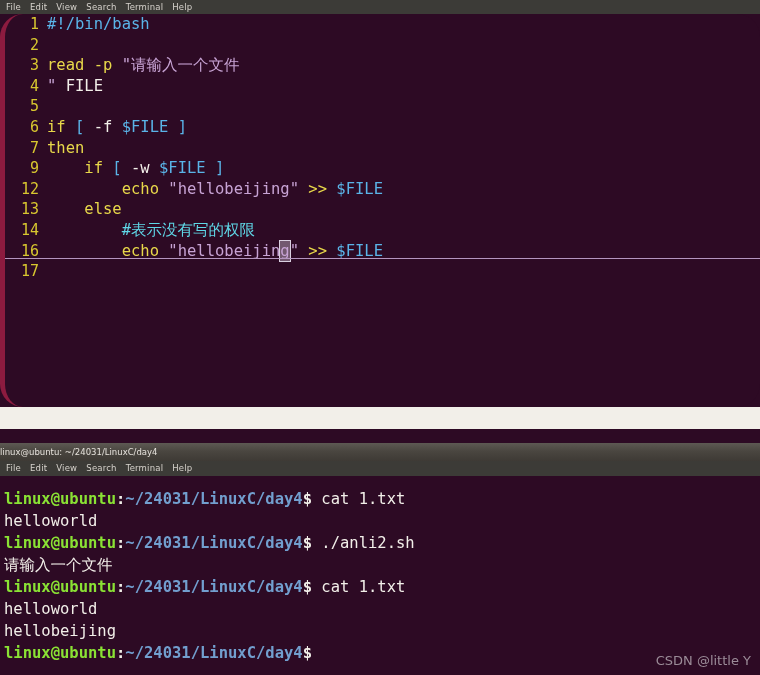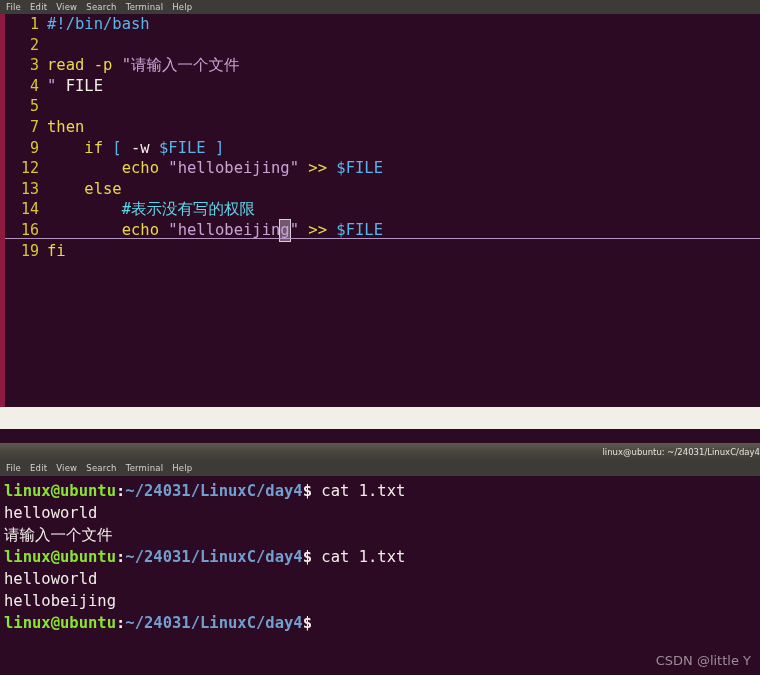--- a/index.html
+++ b/index.html
@@ -37,20 +37,21 @@
     line-height: 14px;
     letter-spacing: 0.2px;
   }
   .vim-body {
     position: relative;
     height: 393px;
     background: #2d0a24;
     border-left: 5px solid #8c1b3f;
     box-sizing: border-box;
     overflow: hidden;
+    border-radius: 23px;
   }
   .codeline {
     position: relative;
     height: 20.6px;
     line-height: 20.6px;
     white-space: pre;
     font-size: 15.5px;
     font-family: "DejaVu Sans Mono", "Liberation Mono", monospace;
   }
   .lnum {
@@ -112,21 +113,21 @@
   }
   .titlebar {
     height: 18px;
     background: linear-gradient(to bottom, #5d5953 0%, #4a4640 45%, #3e3a35 100%);
     position: relative;
   }
   .titlebar .title {
     position: absolute;
     left: 0; right: 0;
     top: 3px;
-    text-align: right;
+    text-align: left;
     color: #e6e2dc;
     font-family: "DejaVu Sans", "Liberation Sans", sans-serif;
     font-size: 8.5px;
     line-height: 12px;
   }
   .term-menubar {
     height: 15px;
     background: #3c3b37;
     display: flex;
     align-items: center;
@@ -137,21 +138,21 @@
     color: #d6d2cc;
     font-family: "DejaVu Sans", "Liberation Sans", sans-serif;
     font-size: 8.5px;
     line-height: 15px;
     letter-spacing: 0.2px;
   }
   .term-body {
     position: relative;
     background: #2d0a24;
     height: 199px;
-    padding: 4px 0 0 4px;
+    padding: 12px 0 0 4px;
     box-sizing: border-box;
     overflow: hidden;
   }
   .termline {
     height: 22px;
     line-height: 22px;
     white-space: pre;
     font-size: 15.5px;
     color: #f2efe9;
     font-family: "DejaVu Sans Mono", "Liberation Mono", monospace;
@@ -183,27 +184,28 @@
     <span class="mi">Terminal</span>
     <span class="mi">Help</span>
   </div>
 
   <div class="vim-body" id="vim-lines">
       <div class="codeline"><span class="lnum">1</span><span class="gap"></span><span class="c-var">#!/bin/bash</span></div>
       <div class="codeline"><span class="lnum">2</span><span class="gap"></span></div>
       <div class="codeline"><span class="lnum">3</span><span class="gap"></span><span class="c-key">read -p </span><span class="c-str">"请输入一个文件</span></div>
       <div class="codeline"><span class="lnum">4</span><span class="gap"></span><span class="c-str">" </span><span class="c-plain">FILE</span></div>
       <div class="codeline"><span class="lnum">5</span><span class="gap"></span></div>
+      <div class="codeline"><span class="lnum">6</span><span class="gap"></span><span class="c-key">if </span><span class="c-var">[ </span><span class="c-plain">-f </span><span class="c-var">$FILE </span><span class="c-var">]</span></div>
       <div class="codeline"><span class="lnum">7</span><span class="gap"></span><span class="c-key">then</span></div>
       <div class="codeline"><span class="lnum">9</span><span class="gap"></span><span class="c-plain">    </span><span class="c-key">if </span><span class="c-var">[ </span><span class="c-plain">-w </span><span class="c-var">$FILE </span><span class="c-var">]</span></div>
       <div class="codeline"><span class="lnum">12</span><span class="gap"></span><span class="c-plain">        </span><span class="c-key">echo </span><span class="c-str">"hellobeijing"</span><span class="c-op"> &gt;&gt; </span><span class="c-var">$FILE</span></div>
       <div class="codeline"><span class="lnum">13</span><span class="gap"></span><span class="c-plain">    </span><span class="c-key">else</span></div>
       <div class="codeline"><span class="lnum">14</span><span class="gap"></span><span class="c-cmt">        #表示没有写的权限</span></div>
       <div class="codeline cursorline"><span class="lnum">16</span><span class="gap"></span><span class="c-plain">        </span><span class="c-key">echo </span><span class="c-str">"hellobeijin</span><span class="cursor-blk">g</span><span class="c-str">"</span><span class="c-op"> &gt;&gt; </span><span class="c-var">$FILE</span><span class="cl-underline"></span></div>
-      <div class="codeline"><span class="lnum">19</span><span class="gap"></span><span class="c-key">fi</span></div>
+      <div class="codeline"><span class="lnum">17</span><span class="gap"></span></div>
     </div>
 
   <div class="statusline">
     
     
     
   </div>
   <div class="vim-pad"></div>
 </div>
 
@@ -219,20 +221,21 @@
     <span class="mi">View</span>
     <span class="mi">Search</span>
     <span class="mi">Terminal</span>
     <span class="mi">Help</span>
   </div>
 
   <div class="term-body">
     <div id="term-lines">
         <div class="termline"><span class="p-user">linux@ubuntu</span><span class="p-sep">:</span><span class="p-path">~/24031/LinuxC/day4</span><span class="p-dollar">$</span><span class="t-out"> cat 1.txt</span></div>
         <div class="termline"><span class="t-out">helloworld</span></div>
+        <div class="termline"><span class="p-user">linux@ubuntu</span><span class="p-sep">:</span><span class="p-path">~/24031/LinuxC/day4</span><span class="p-dollar">$</span><span class="t-out"> ./anli2.sh</span></div>
         <div class="termline"><span class="t-out">请输入一个文件</span></div>
         <div class="termline"><span class="p-user">linux@ubuntu</span><span class="p-sep">:</span><span class="p-path">~/24031/LinuxC/day4</span><span class="p-dollar">$</span><span class="t-out"> cat 1.txt</span></div>
         <div class="termline"><span class="t-out">helloworld</span></div>
         <div class="termline"><span class="t-out">hellobeijing</span></div>
         <div class="termline"><span class="p-user">linux@ubuntu</span><span class="p-sep">:</span><span class="p-path">~/24031/LinuxC/day4</span><span class="p-dollar">$</span></div>
       </div>
     <div class="watermark">CSDN @little Y</div>
   </div>
 </div>
 

